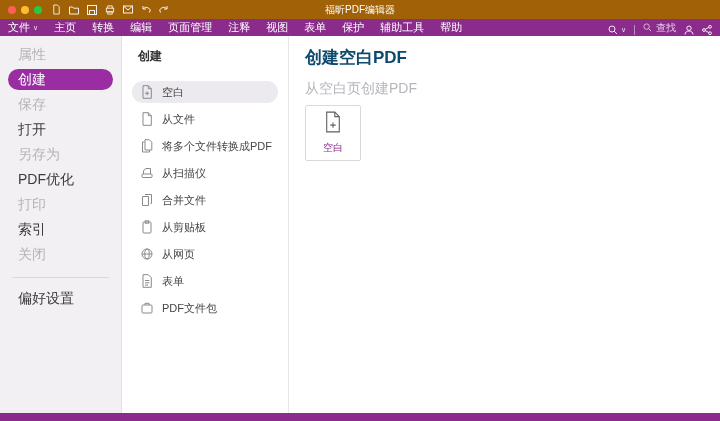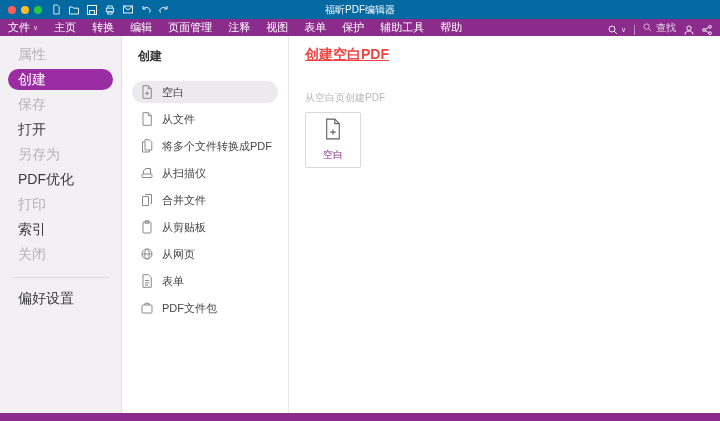--- a/index.html
+++ b/index.html
@@ -1,20 +1,20 @@
 <!DOCTYPE html>
 <html><head>
 <meta charset="utf-8">
 <style>
   * { box-sizing: border-box; margin: 0; padding: 0; }
   html, body { width: 720px; height: 421px; font-family: "Liberation Sans", sans-serif; }
   .window { width: 720px; height: 421px; display: flex; flex-direction: column; overflow: hidden; background: #fff; }
 
   
-  .titlebar { height: 19px; background: #0369a1; display: flex; align-items: center; padding: 0 8px; position: relative; flex: 0 0 auto; }
+  .titlebar { height: 19px; background: #a16207; display: flex; align-items: center; padding: 0 8px; position: relative; flex: 0 0 auto; }
   .traffic { display: flex; gap: 5px; align-items: center; z-index: 2; }
   .light { width: 8px; height: 8px; border-radius: 50%; }
   .light.red { background: #ff5f57; }
   .light.yellow { background: #febc2e; }
   .light.green { background: #28c840; }
   .tb-icons { display: flex; gap: 8px; margin-left: 10px; align-items: center; z-index: 2; }
   .tb-icons svg { display: block; opacity: .92; }
   .tb-title { position: absolute; left: 0; right: 0; text-align: center; color: #fff; font-size: 10px; z-index: 1; }
 
   
@@ -38,22 +38,22 @@
 
   .panel2 { width: 167px; border-right: 1px solid #e8e6e9; padding-top: 6px; flex: 0 0 auto; background: #fff; }
   .panel2-header { font-size: 12px; font-weight: bold; color: #333; padding: 6px 0 16px 16px; }
   .plist { display: flex; flex-direction: column; gap: 5px; padding: 0 10px; }
   .p-item { display: flex; align-items: center; gap: 9px; height: 22px; padding: 0 9px; border-radius: 11px; font-size: 11px; color: #454545; white-space: nowrap; }
   .p-item.selected { background: #eceaee; }
   .licon { width: 12px; height: 14px; flex: 0 0 auto; display: inline-flex; }
   .licon svg { display: block; }
 
   .main { flex: 1 1 auto; padding: 10px 0 0 16px; background: #fff; }
-  .main-title { font-size: 14px; font-weight: bold; color: #ef4444; text-decoration: underline; }
-  .main-sub { font-size: 10px; color: #b9b5bb; margin-top: 27px; }
+  .main-title { font-size: 17px; font-weight: bold; color: #0c4a6e; }
+  .main-sub { font-size: 14px; color: #b9b5bb; margin-top: 11px; }
   .card { width: 56px; height: 56px; border: 1px solid #dbd8dc; border-radius: 2px; margin-top: 7px; display: flex; flex-direction: column; align-items: center; justify-content: center; gap: 4px; background: #fff; }
   .card-label { font-size: 10px; color: #8b2b8c; }
 
   .bottombar { height: 8px; background: #8b2b8c; flex: 0 0 auto; }
 </style>
 </head>
 <body>
 
 <div class="window">
 

